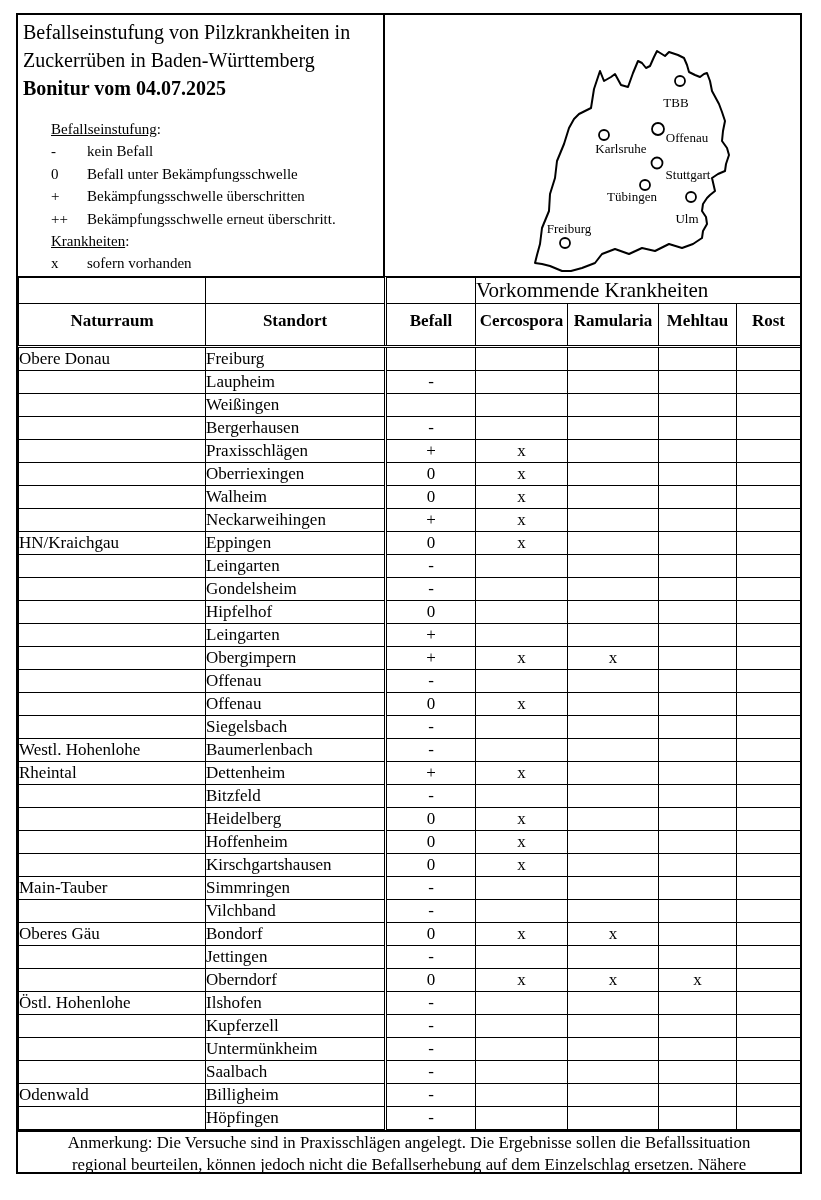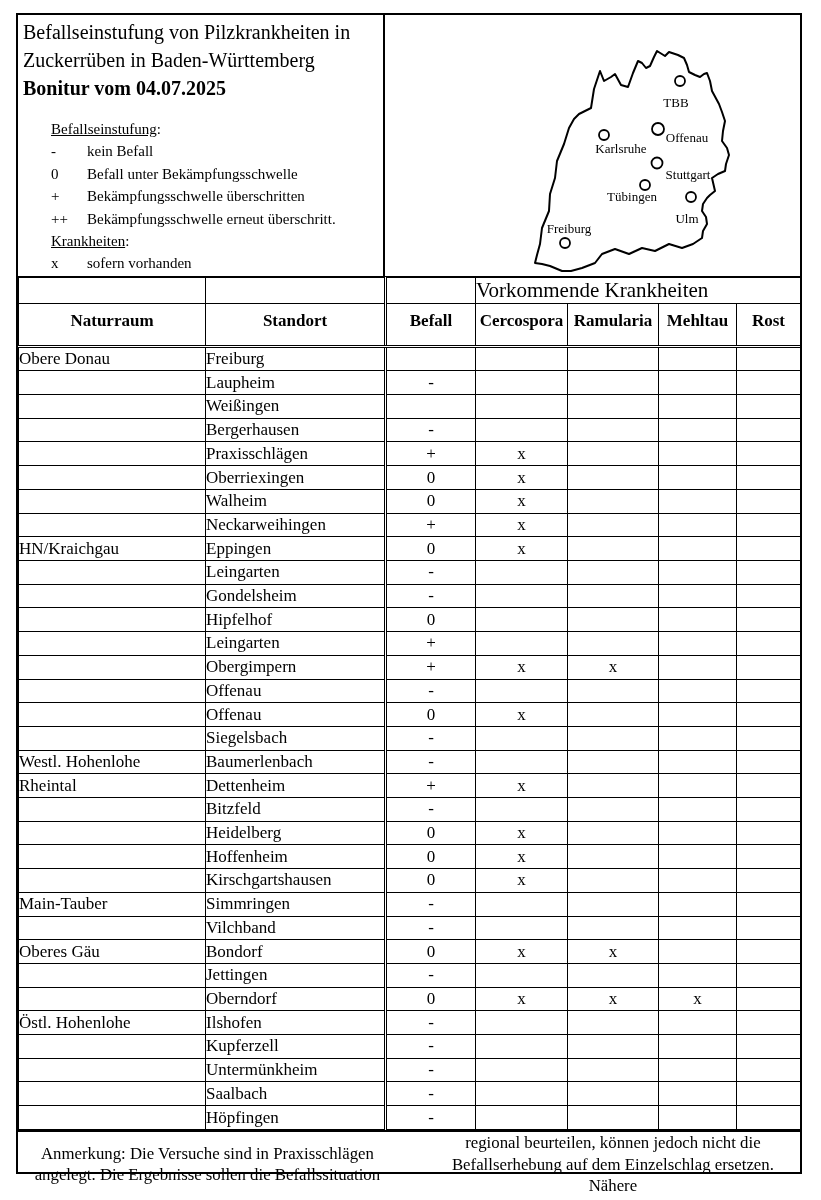--- a/index.html
+++ b/index.html
@@ -38,22 +38,22 @@
   thead tr.cols-row { height:43px; }
   thead tr.cols-row th { text-align:center; vertical-align:top; padding-top:7px; }
   thead tr.cols-row th { border-bottom:3px double #000;font-weight:bold; }
   td.left, th.left { text-align:left; padding-left:3px; }
   td.c { text-align:center; }
   .dbl { border-left:3px double #000 !important; }
   tbody td { height:21.4px; vertical-align:middle; line-height:20px; }
   
   .footer {
     flex:1; border-top:2px solid #000;
-    display:flex; justify-content:center; align-items:center;
-    font-size:16.8px; line-height:21.5px; text-align:center;gap:29px;
+    display:flex; flex-direction:column; justify-content:center; align-items:center;
+    font-size:16.8px; line-height:21.5px; text-align:center;
   }
 </style>
 </head>
 <body>
 
 <div class="page">
 
   <div class="top-section">
 
     <div class="title-block">
@@ -433,20 +433,29 @@
         <tr>
           <td class="left"></td>
           <td class="left">Saalbach</td>
           <td class="c dbl">-</td>
           <td class="c"></td>
           <td class="c"></td>
           <td class="c"></td>
           <td class="c"></td>
         </tr>
         <tr>
+          <td class="left">Odenwald</td>
+          <td class="left">Billigheim</td>
+          <td class="c dbl">-</td>
+          <td class="c"></td>
+          <td class="c"></td>
+          <td class="c"></td>
+          <td class="c"></td>
+        </tr>
+        <tr>
           <td class="left"></td>
           <td class="left">Höpfingen</td>
           <td class="c dbl">-</td>
           <td class="c"></td>
           <td class="c"></td>
           <td class="c"></td>
           <td class="c"></td>
         </tr>
       </tbody>
   </table>

